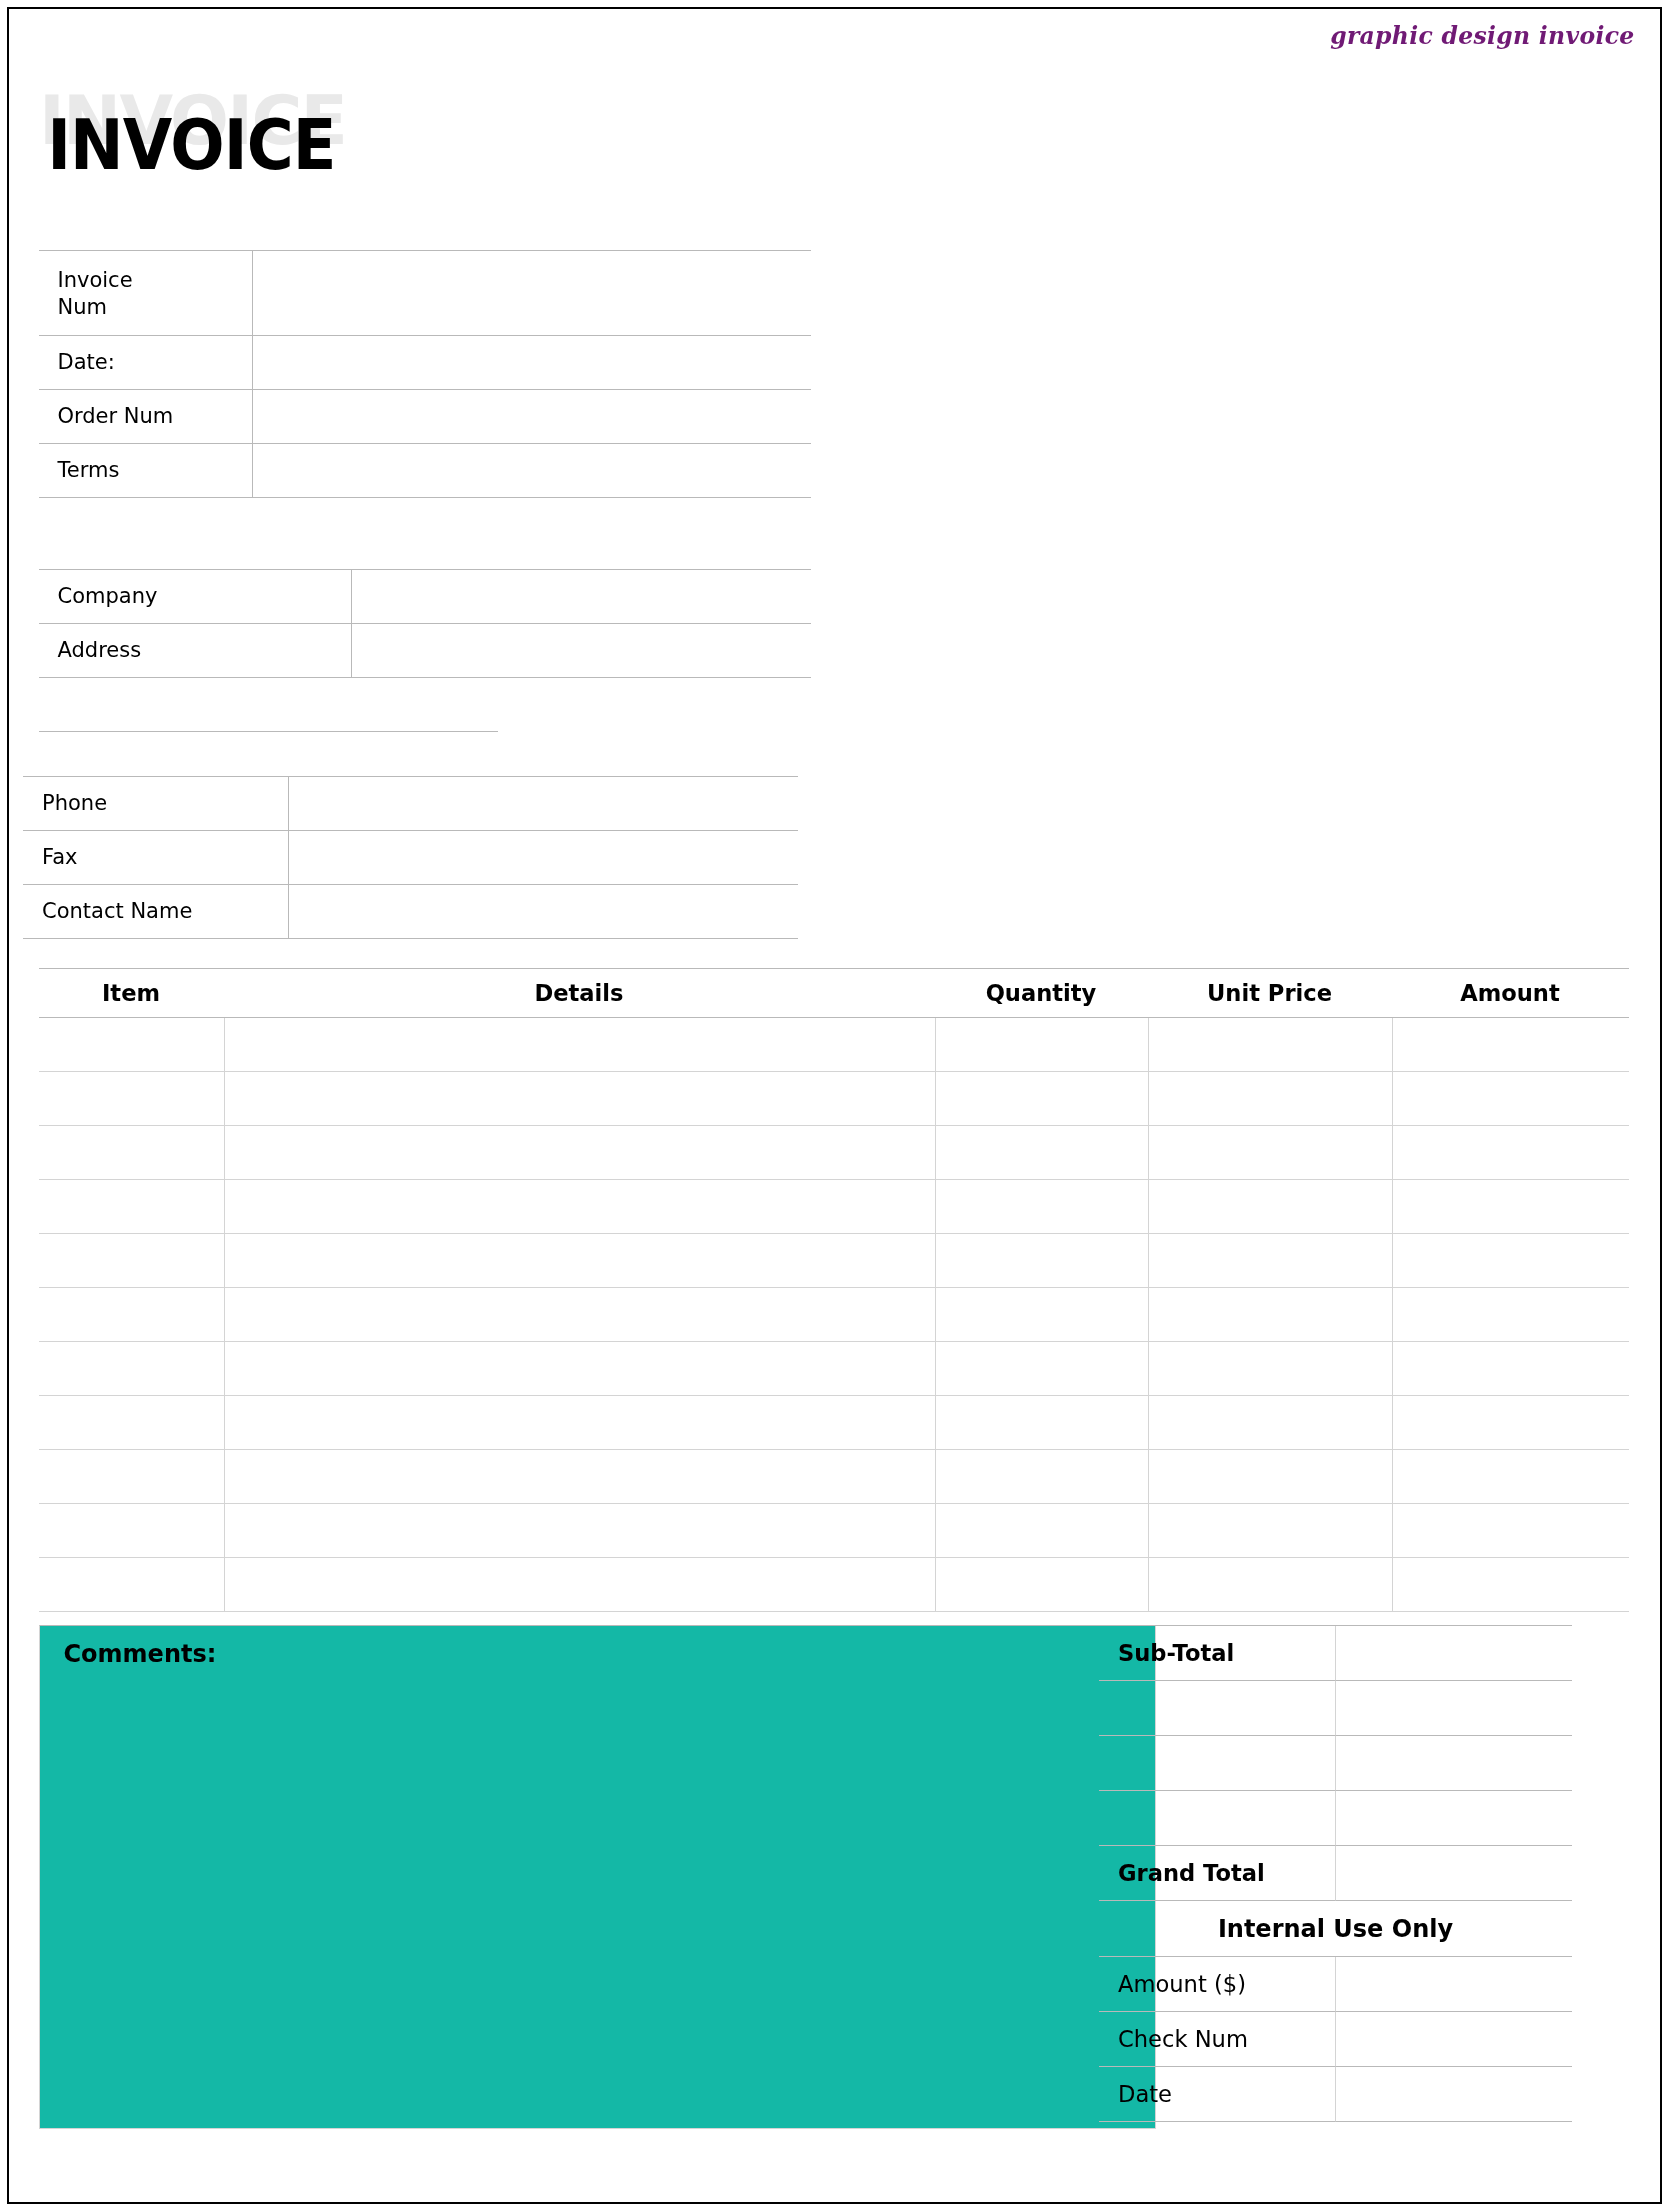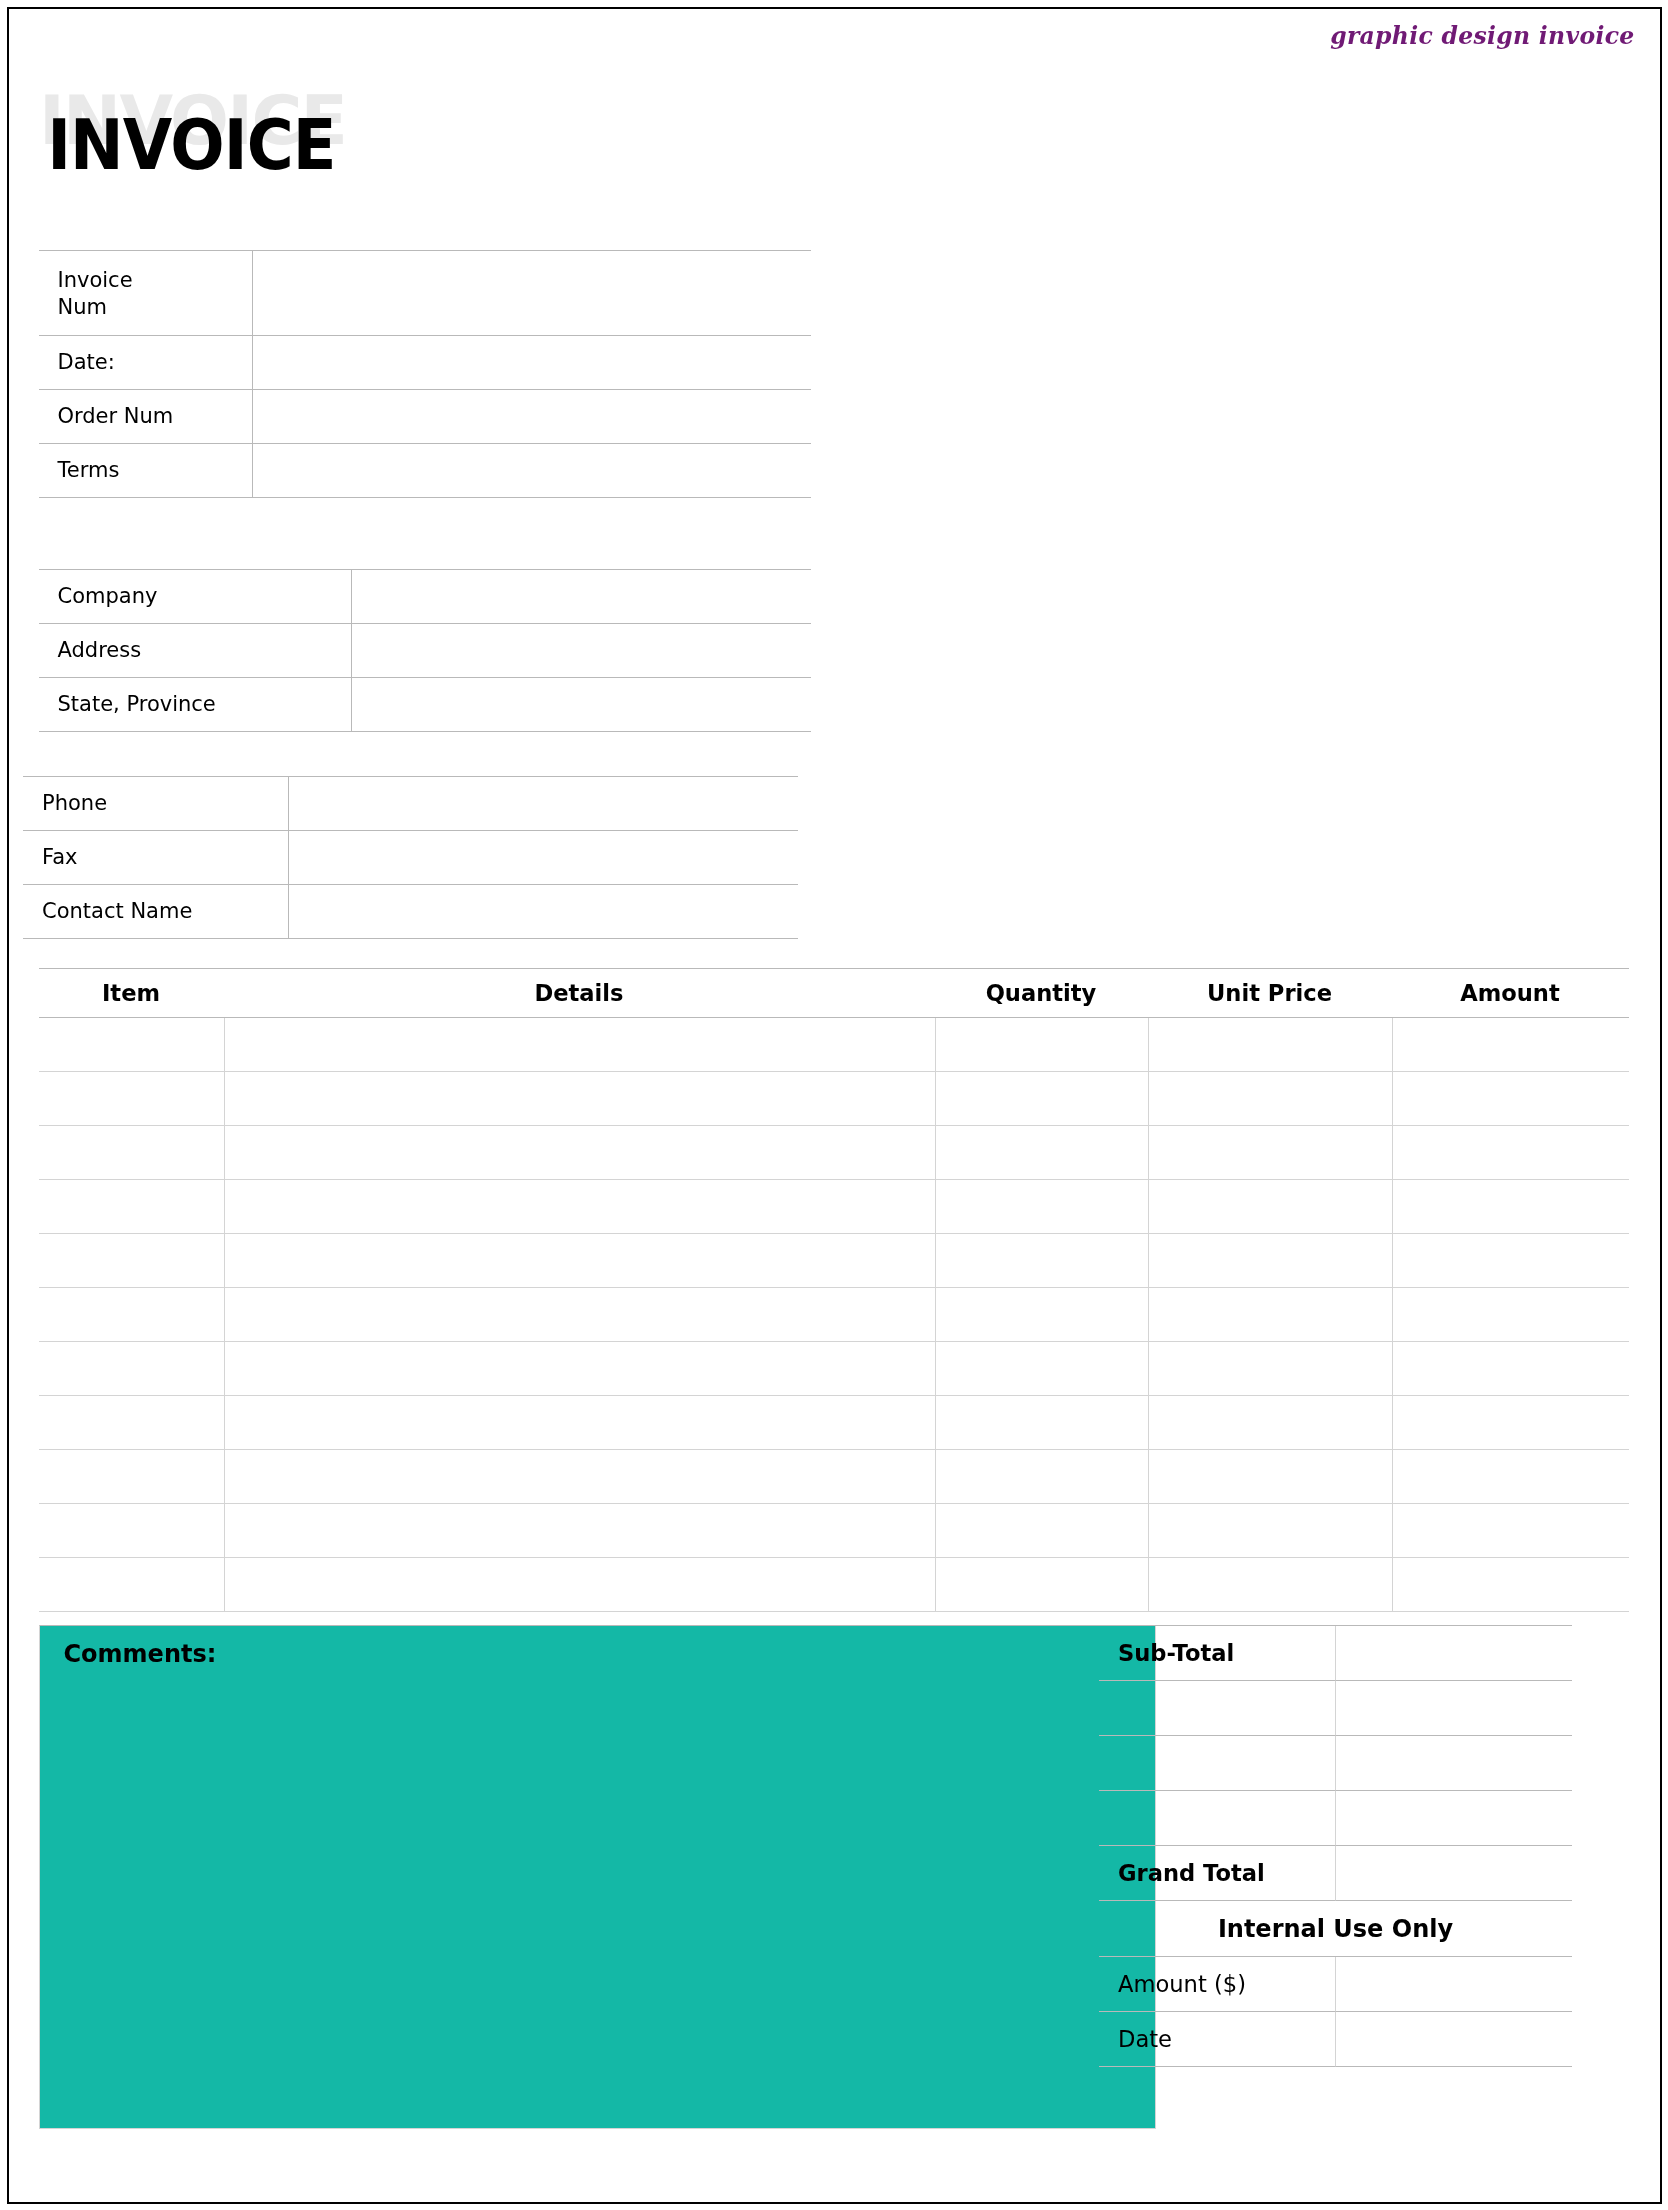--- a/index.html
+++ b/index.html
@@ -279,21 +279,20 @@
     <div class="fieldblock" id="block-company">
       <div class="frow">
         <div class="fcell-label">Company</div>
         <div class="fcell-input"></div>
       </div>
       <div class="frow">
         <div class="fcell-label">Address</div>
         <div class="fcell-input"></div>
       </div>
       <div class="frow">
-        <div class="fcell-label">State, Province</div>
         <div class="fcell-input"></div>
       </div>
     </div>
 
     <div class="fieldblock" id="block-contact">
       <div class="frow">
         <div class="fcell-label">Phone</div>
         <div class="fcell-input"></div>
       </div>
       <div class="frow">
@@ -419,20 +418,24 @@
       <div class="trow">
         <div class="tlabel bold">Grand Total</div>
         <div class="tvalue"></div>
       </div>
       <div class="internal-row">Internal Use Only</div>
       <div class="trow">
         <div class="tlabel">Amount ($)</div>
         <div class="tvalue"></div>
       </div>
       <div class="trow">
+        <div class="tlabel">Check Num</div>
+        <div class="tvalue"></div>
+      </div>
+      <div class="trow">
         <div class="tlabel">Date</div>
         <div class="tvalue"></div>
       </div>
     </div>
 
   </div>
 </div>
 
 
 </body></html>

